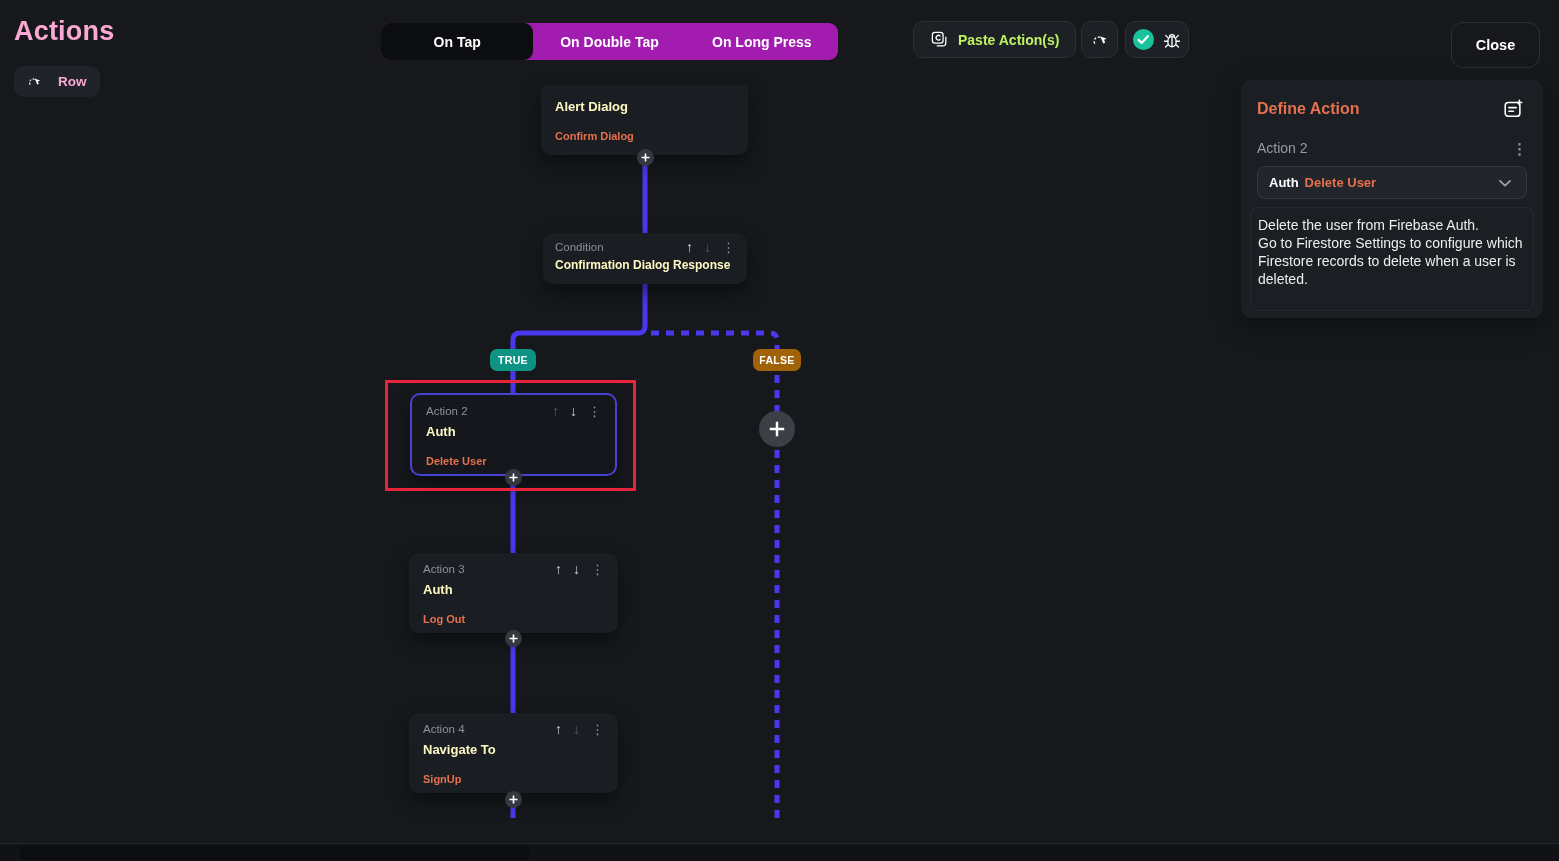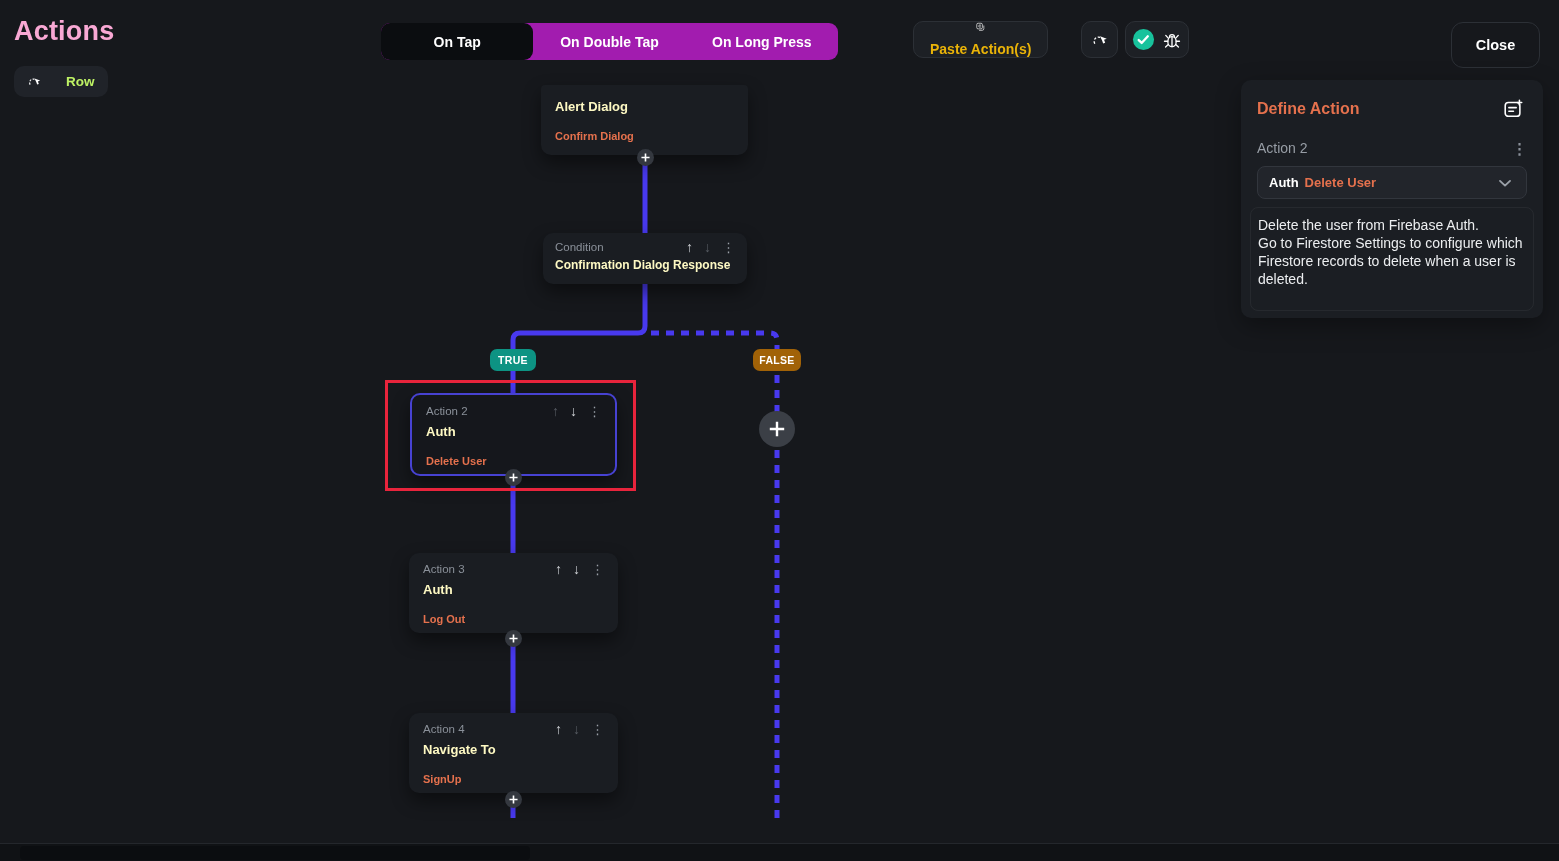--- a/index.html
+++ b/index.html
@@ -4,32 +4,32 @@
 <style>
   * { margin:0; padding:0; box-sizing:border-box; }
   html,body { width:1559px; height:861px; background:#141619; overflow:hidden;
               font-family:"Liberation Sans", sans-serif; }
   #app { position:relative; width:1559px; height:861px; background:#16181c; }
 
   
   .app-title { position:absolute; left:14px; top:16px; color:#f9a8d4; font-size:27px;
                font-weight:800; letter-spacing:.2px; }
   .chip-btn { position:absolute; left:14px; top:66px; height:31px; display:flex;
-              align-items:center; gap:24px; padding:0 13px; background:#202329;
-              border-radius:10px; color:#bef264; font-size:13.5px; font-weight:700;
+              align-items:center; gap:16px; padding:0 13px; background:#202329;
+              border-radius:10px; color:#f9a8d4; font-size:13.5px; font-weight:700;
               cursor:pointer; }
   .tabs { position:absolute; left:381px; top:23px; width:457px; height:37px;
           background:#a21caf; border-radius:9px; display:flex; }
   .tab { flex:1; display:flex; align-items:center; justify-content:center;
          color:#fff; font-size:14px; font-weight:700; border-radius:9px; cursor:pointer; }
   .tab.selected { background:#0b0d10; }
   .btn { background:#1d2025; border:1px solid #2c3036; border-radius:10px;
          display:flex; align-items:center; justify-content:center; cursor:pointer; }
   .paste-btn { position:absolute; left:913px; top:21px; height:37px; padding:0 16px;
-               gap:9px; color:#eab308; font-size:14px; font-weight:700;flex-direction:column; }
+               gap:9px; color:#bef264; font-size:14px; font-weight:700; }
   .flow-btn { position:absolute; left:1081px; top:21px; width:37px; height:37px; }
   .debug-group { position:absolute; left:1125px; top:21px; width:64px; height:37px;
                  gap:7px; }
   .close-btn { position:absolute; left:1451px; top:22px; width:89px; height:46px;
                border-radius:12px; background:#16181c; border:1px solid #2c3036;
                color:#fff; font-size:14.5px; font-weight:700; }
 
   
   .panel { position:absolute; left:1241px; top:80px; width:302px; height:238px;
            background:#1b1e23; border-radius:10px; padding:15px 16px;

